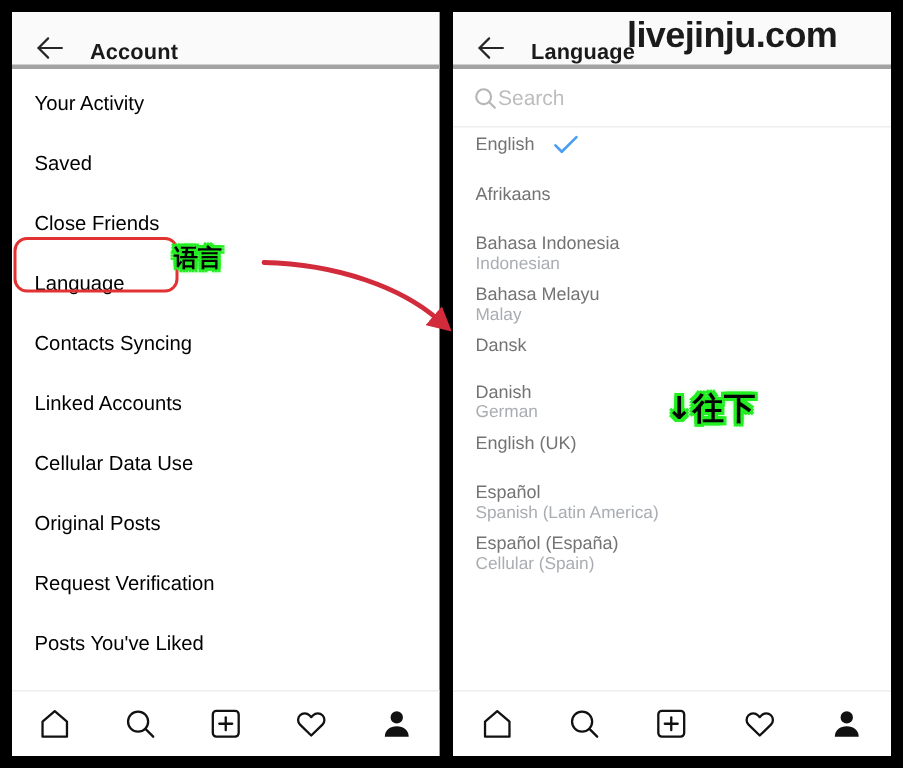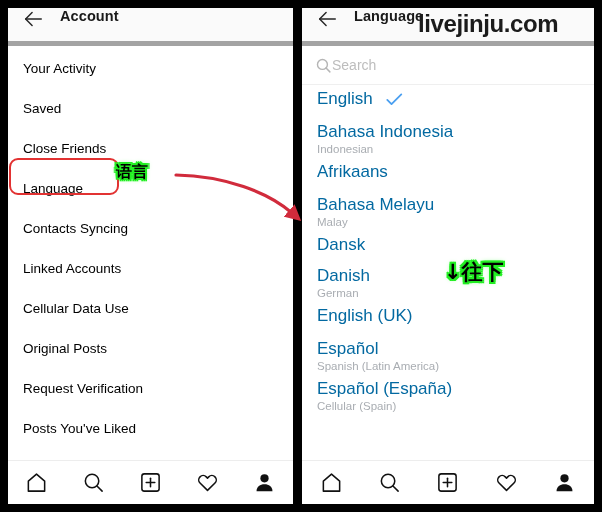--- a/index.html
+++ b/index.html
@@ -31,23 +31,23 @@
     overflow: hidden;
   }
   .panel-left  { left: 8px; }
   .panel-right { left: 302px; width: 292px; }
 
   
   .app-header {
     position: relative;
     height: 38px;
     background: #fafafa;
-    border-bottom: 5px solid #a3a3a3;
-    display: flex;
-    align-items: flex-start;
+    border-bottom: 3px solid #a3a3a3;
+    display: flex;
+    align-items: flex-end;
     padding-left: 14px;
     box-sizing: border-box;
   }
   .back-arrow {
     width: 22px;
     height: 22px;
     flex: 0 0 auto;
     display: block;
   }
   .header-title {
@@ -108,22 +108,22 @@
     box-sizing: border-box;
     min-height: 24px;
     margin-bottom: 9px;
   }
   .lang-row.with-sub { margin-bottom: 7px; }
   .lang-name-wrap {
     display: flex;
     align-items: center;
   }
   .lang-name {
-    font-size: 17px;
-    color: #0369a1;
+    font-size: 12px;
+    color: #737373;
     white-space: nowrap;
   }
   .lang-sub {
     font-size: 11.5px;
     color: #a9adb2;
     margin-top: 1px;
     white-space: nowrap;
   }
   .check-icon {
     width: 17px;
@@ -290,31 +290,31 @@
 
       <div class="lang-row">
         <div class="lang-name-wrap">
           <span class="lang-name">English</span>
           <svg class="check-icon" viewBox="0 0 20 15" fill="none" stroke="#4a9ff0" stroke-width="2.1" stroke-linecap="round" stroke-linejoin="round">
             <polyline points="1.5,8 6.5,13 18,1.5"></polyline>
           </svg>
         </div>
       </div>
 
+      <div class="lang-row">
+        <div class="lang-name-wrap">
+          <span class="lang-name">Afrikaans</span>
+        </div>
+      </div>
+
       <div class="lang-row with-sub">
         <div class="lang-name-wrap">
           <span class="lang-name">Bahasa Indonesia</span>
         </div>
         <div class="lang-sub">Indonesian</div>
-      </div>
-
-      <div class="lang-row">
-        <div class="lang-name-wrap">
-          <span class="lang-name">Afrikaans</span>
-        </div>
       </div>
 
       <div class="lang-row with-sub">
         <div class="lang-name-wrap">
           <span class="lang-name">Bahasa Melayu</span>
         </div>
         <div class="lang-sub">Malay</div>
       </div>
 
       <div class="lang-row with-sub">

